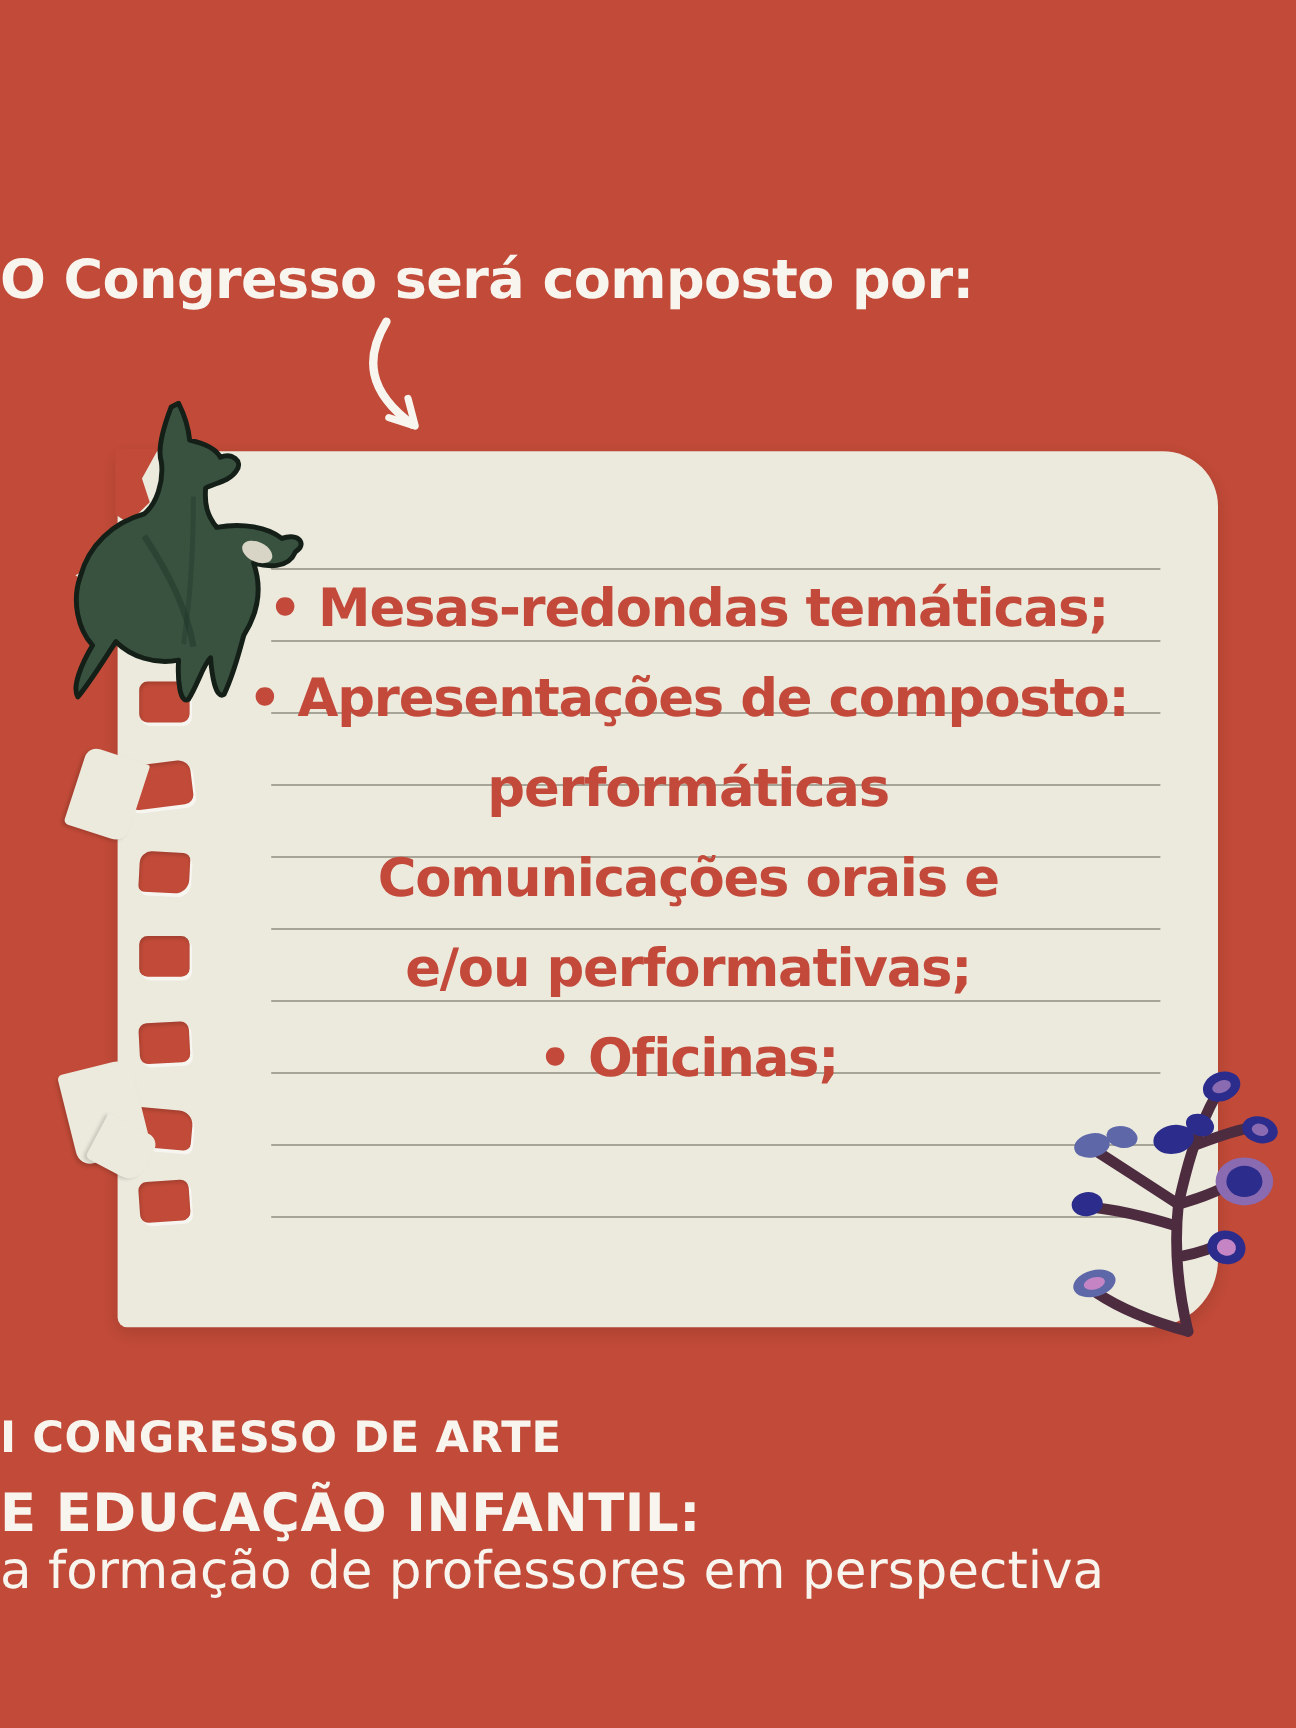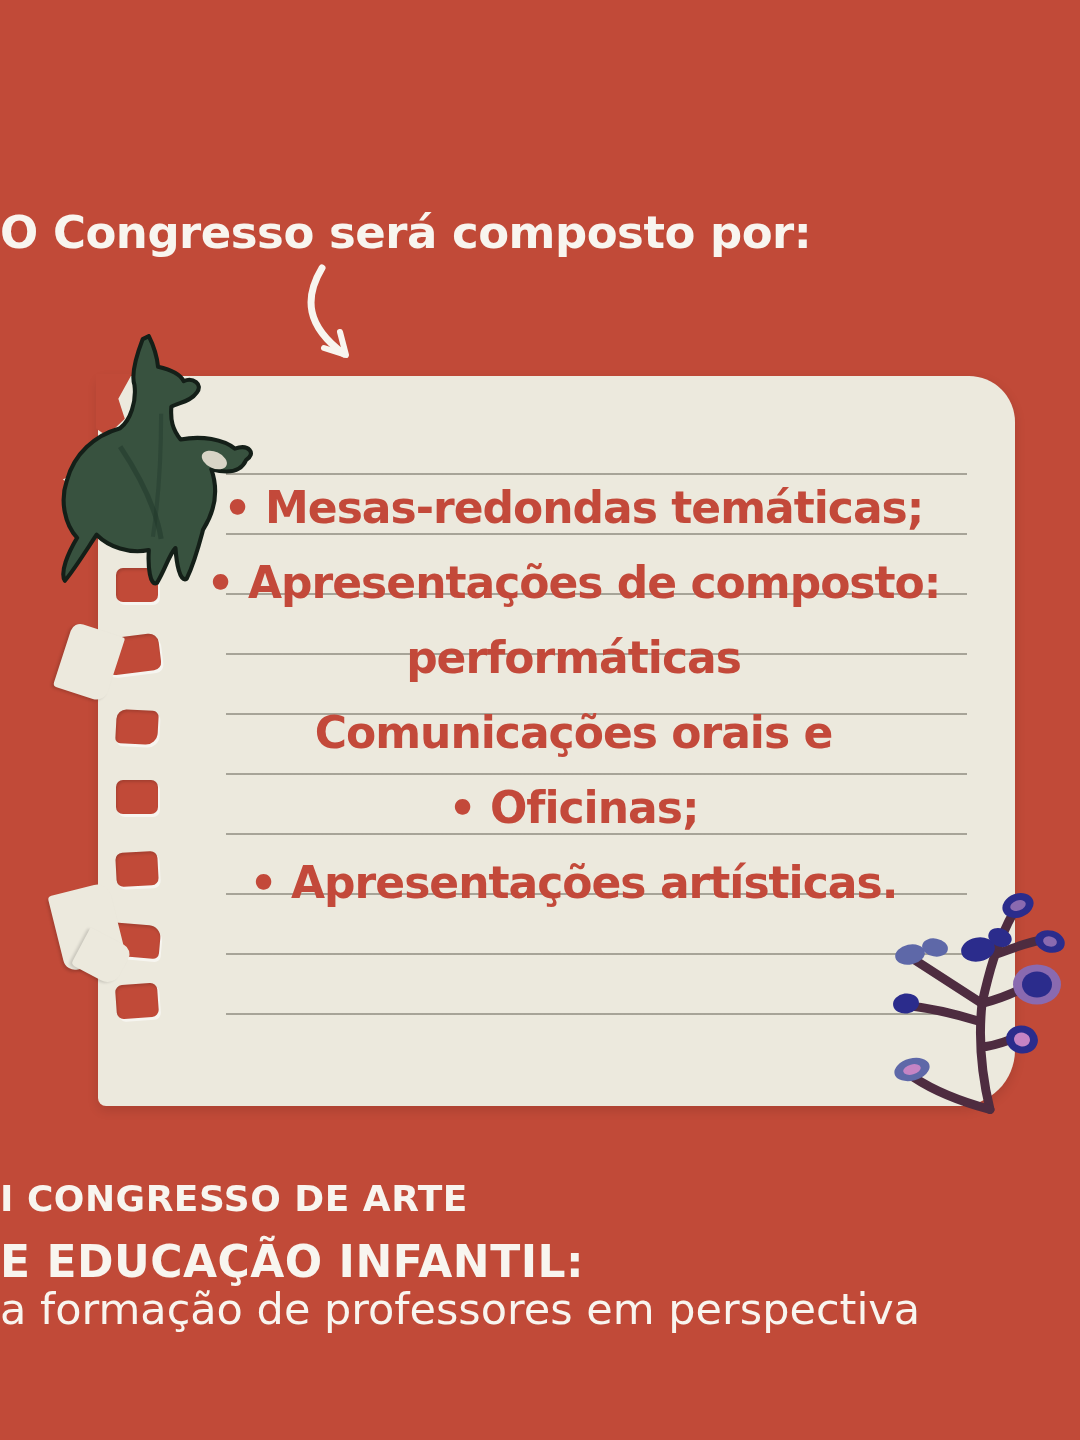--- a/index.html
+++ b/index.html
@@ -106,22 +106,22 @@
     <div class="flap flap-b"></div>
     <div class="flap flap-c"></div>
 
     <div class="corner-notch"></div>
 
     <div class="note-list">
       <div class="note-line">• Mesas-redondas temáticas;</div>
       <div class="note-line">• Apresentações de composto:</div>
       <div class="note-line">performáticas</div>
       <div class="note-line">Comunicações orais e</div>
+      <div class="note-line">e/ou performativas;</div>
       <div class="note-line">• Oficinas;</div>
-      <div class="note-line">• Apresentações artísticas.</div>
     </div>
   </div>
 
   <svg class="animal-svg" viewBox="0 0 190 250">
 
     <path d="M30 118 C 18 126 12 146 18 164 C 24 180 36 190 52 192 L 66 192 C 58 170 56 144 62 120 C 52 104 38 106 30 118 Z" fill="#E9E5D9"></path>
     <path d="M20 134 L 4 142 L 19 152 Z" fill="#E9E5D9"></path>
 
     <path d="M88 2 C 92 10 96 22 97 32 C 106 34 118 38 122 46 C 131 42 141 49 135 57 C 129 66 117 67 110 71 C 109 84 111 93 119 103 C 140 99 161 103 172 112 C 186 107 193 117 183 123 C 177 137 160 135 149 132 C 156 152 153 172 141 191 C 137 206 133 222 125 239 C 118 243 115 223 114 209 C 108 215 104 230 96 243 C 89 247 87 227 88 211 C 69 215 49 208 37 196 C 27 211 16 229 6 241 C 1 233 9 214 18 199 C 6 186 1 163 8 143 C 15 117 35 99 60 92 C 70 84 76 66 74 50 C 70 38 77 18 82 5 Z" style="fill:var(--animal-green);stroke:var(--animal-outline)" stroke-width="4" stroke-linejoin="round"></path>
     <ellipse cx="152" cy="123" rx="13" ry="8" fill="#D8D4C6" transform="rotate(25 152 123)"></ellipse>

